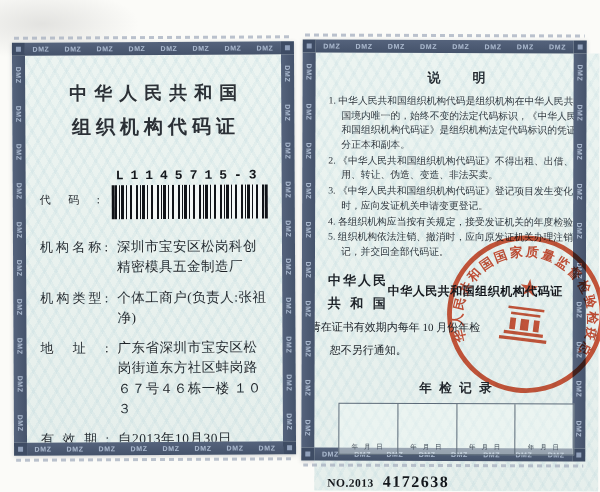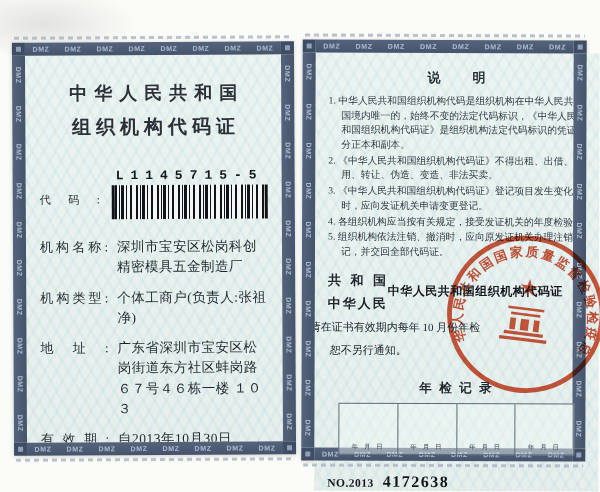--- a/index.html
+++ b/index.html
@@ -200,21 +200,21 @@
 
   <div class="interior li">
     <div class="title">
       <div class="t1">中华人民共和国</div>
       <div class="t2">组织机构代码证</div>
     </div>
 
     <div class="code-row">
       <div class="code-label">代码:</div>
       <div class="code-block">
-        <div class="code-text">L1145715-5</div>
+        <div class="code-text">L1145715-3</div>
         <div class="barcode"></div>
       </div>
     </div>
 
     <div class="fields">
       <div class="frow">
         <div class="flabel">机构名称:</div>
         <div class="fvalue">深圳市宝安区松岗科创精密模具五金制造厂</div>
       </div>
       <div class="frow">
@@ -292,22 +292,22 @@
     <div class="notes">
       <div class="note">1. 中华人民共和国组织机构代码是组织机构在中华人民共和国境内唯一的，始终不变的法定代码标识，《中华人民共和国组织机构代码证》是组织机构法定代码标识的凭证，分正本和副本。</div>
       <div class="note">2. 《中华人民共和国组织机构代码证》不得出租、出借、冒用、转让、伪造、变造、非法买卖。</div>
       <div class="note">3. 《中华人民共和国组织机构代码证》登记项目发生变化时，应向发证机关申请变更登记。</div>
       <div class="note">4. 各组织机构应当按有关规定，接受发证机关的年度检验。</div>
       <div class="note">5. 组织机构依法注销、撤消时，应向原发证机关办理注销登记，并交回全部代码证。</div>
     </div>
 
     <div class="authority">
       <div class="country">
+        <div>中华人民</div>
         <div>共和国</div>
-        <div>中华人民</div>
       </div>
       <div class="authority-text">中华人民共和国组织机构代码证</div>
     </div>
 
     <div class="insp insp1">请在证书有效期内每年 10 月份年检</div>
     <div class="insp insp2">恕不另行通知。</div>
 
     <div class="annual-title">年 检 记 录</div>
     <div class="atable">
       <div class="acell">

